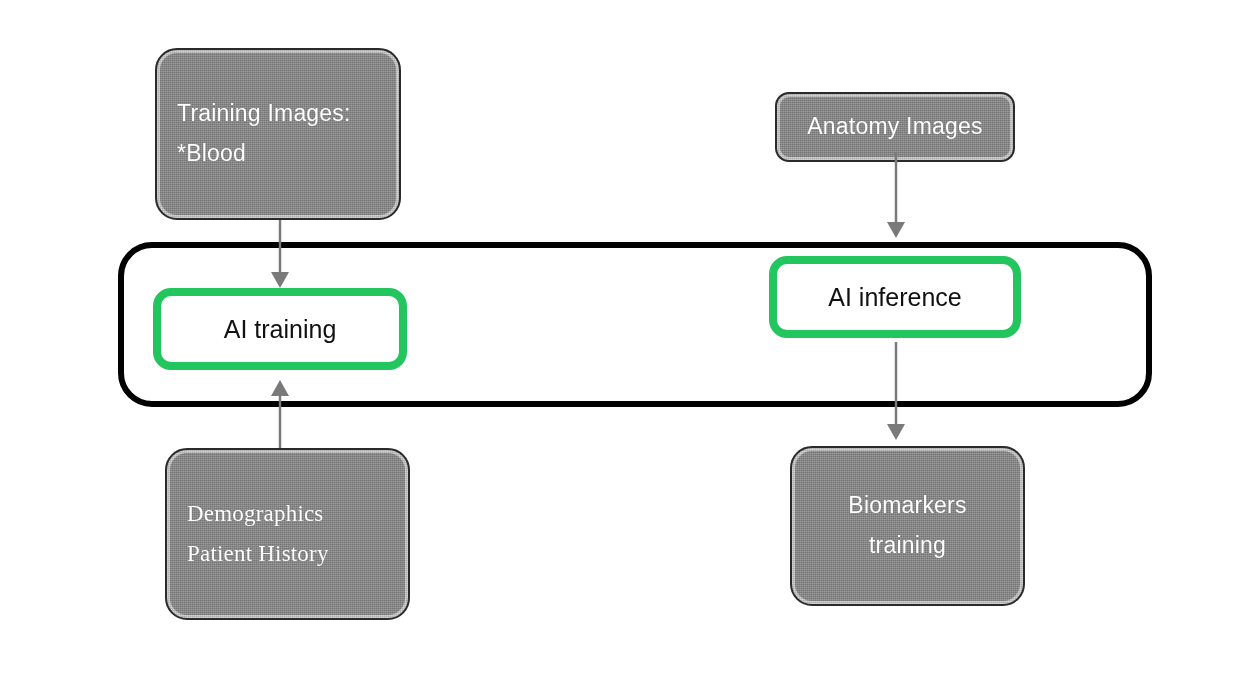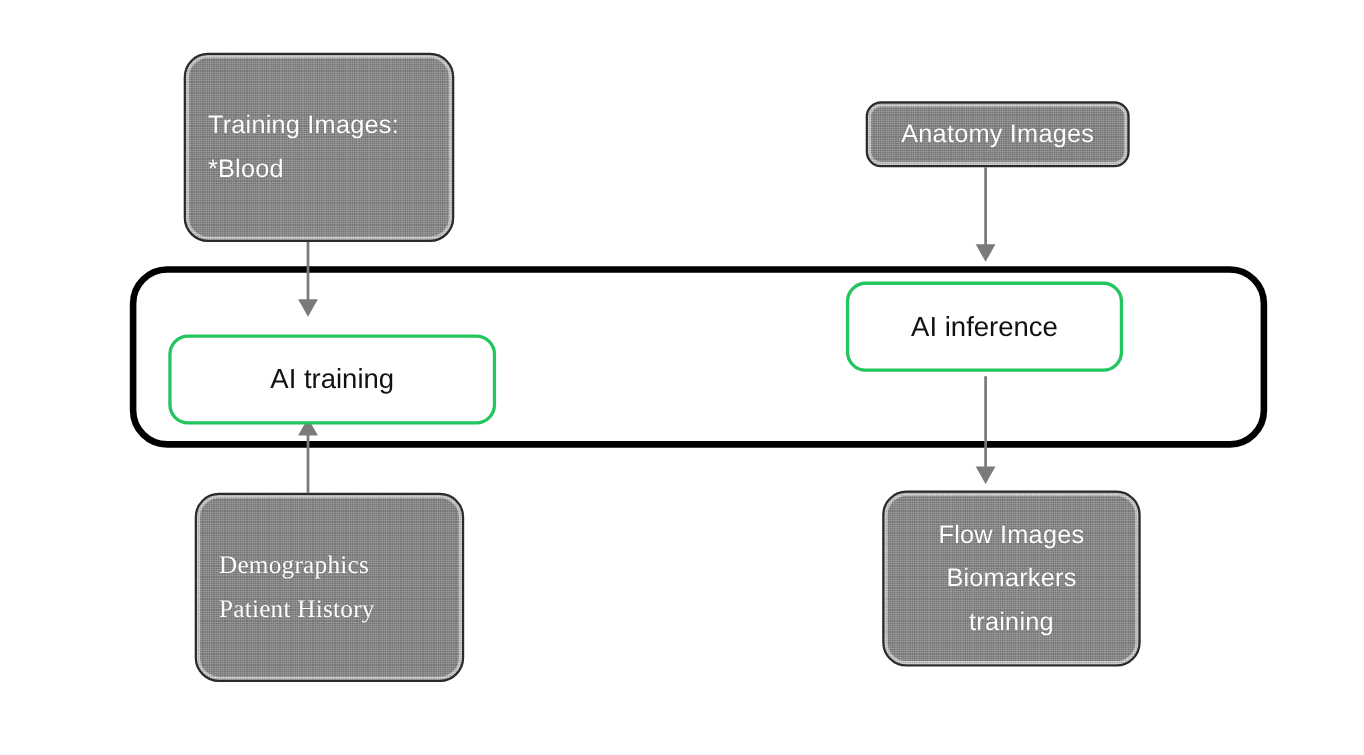--- a/index.html
+++ b/index.html
@@ -26,21 +26,20 @@
     box-sizing: border-box;
     background: #878787;
     border: 2px solid #2b2b2b;
     border-radius: 22px;
     box-shadow: inset 0 0 0 3px rgba(255,255,255,0.55);
     display: flex;
     flex-direction: column;
     justify-content: center;
     color: #ffffff;
     overflow: hidden;
-    margin-left: 12px;
   }
   .gray-box .line {
     font-size: 23px;
     line-height: 1.72;
     letter-spacing: 0.2px;
     white-space: nowrap;
     color: #ffffff;
     text-shadow: 0 0 1px rgba(0,0,0,0.25);
   }
   .gray-box.left-align { padding-left: 20px; align-items: flex-start; }
@@ -58,21 +57,21 @@
       repeating-linear-gradient(90deg, rgba(255,255,255,0.10) 0px, rgba(255,255,255,0.10) 1px, rgba(0,0,0,0.08) 1px, rgba(0,0,0,0.08) 2px);
     opacity: 0.75;
   }
   .gray-box .line { position: relative; z-index: 2; }
 
   
   .white-box {
     position: absolute;
     box-sizing: border-box;
     background: #ffffff;
-    border: 3px solid #22c55e;
+    border: 8px solid #22c55e;
     border-radius: 18px;
     display: flex;
     align-items: center;
     justify-content: center;
     color: #111111;
     font-size: 25px;
     z-index: 5;
   }
 
   
@@ -98,37 +97,37 @@
 </head>
 <body>
 
 <div id="canvas">
 
   <div class="gray-box left-align" style="left:155px; top:48px; width:246px; height:172px;">
     <div class="line">Training Images:</div>
     <div class="line">*Blood</div>
   </div>
 
-  <div class="gray-box center-align" style="left:775px; top:92px; width:240px; height:60px; border-radius:14px;">
+  <div class="gray-box center-align" style="left:775px; top:92px; width:240px; height:70px; border-radius:14px;">
     <div class="line">Anatomy Images</div>
   </div>
 
   <svg class="arrow" style="left:258px; top:218px; width:44px; height:74px;" viewBox="0 0 44 74">
     <line x1="22" y1="2" x2="22" y2="60" stroke="#7a7a7a" stroke-width="2.5"></line>
     <polygon points="22,70 13,54 31,54" fill="#7a7a7a"></polygon>
   </svg>
 
   <svg class="arrow" style="left:874px; top:150px; width:44px; height:92px;" viewBox="0 0 44 92">
     <line x1="22" y1="2" x2="22" y2="78" stroke="#7a7a7a" stroke-width="2.5"></line>
     <polygon points="22,88 13,72 31,72" fill="#7a7a7a"></polygon>
   </svg>
 
   <div id="ai-container"></div>
 
-  <div class="white-box" style="left:153px; top:304px; width:298px; height:82px;">
+  <div class="white-box" style="left:153px; top:288px; width:254px; height:82px;">
     <span>AI training</span>
   </div>
 
   <div class="white-box" style="left:769px; top:256px; width:252px; height:82px;">
     <span>AI inference</span>
   </div>
 
   <svg class="arrow" style="left:258px; top:376px; width:44px; height:74px;" viewBox="0 0 44 74">
     <line x1="22" y1="72" x2="22" y2="14" stroke="#7a7a7a" stroke-width="2.5"></line>
     <polygon points="22,4 13,20 31,20" fill="#7a7a7a"></polygon>
@@ -138,18 +137,17 @@
     <line x1="22" y1="2" x2="22" y2="90" stroke="#7a7a7a" stroke-width="2.5"></line>
     <polygon points="22,100 13,84 31,84" fill="#7a7a7a"></polygon>
   </svg>
 
   <div class="gray-box left-align" style="left:165px; top:448px; width:245px; height:172px;font-family:Liberation Serif, serif;">
     <div class="line">Demographics</div>
     <div class="line">Patient History</div>
   </div>
 
   <div class="gray-box center-align" style="left:790px; top:446px; width:235px; height:160px;">
-    <div class="line">Flow Images</div>
     <div class="line">Biomarkers</div>
     <div class="line">training</div>
   </div>
 
 </div>
 
 </body></html>

